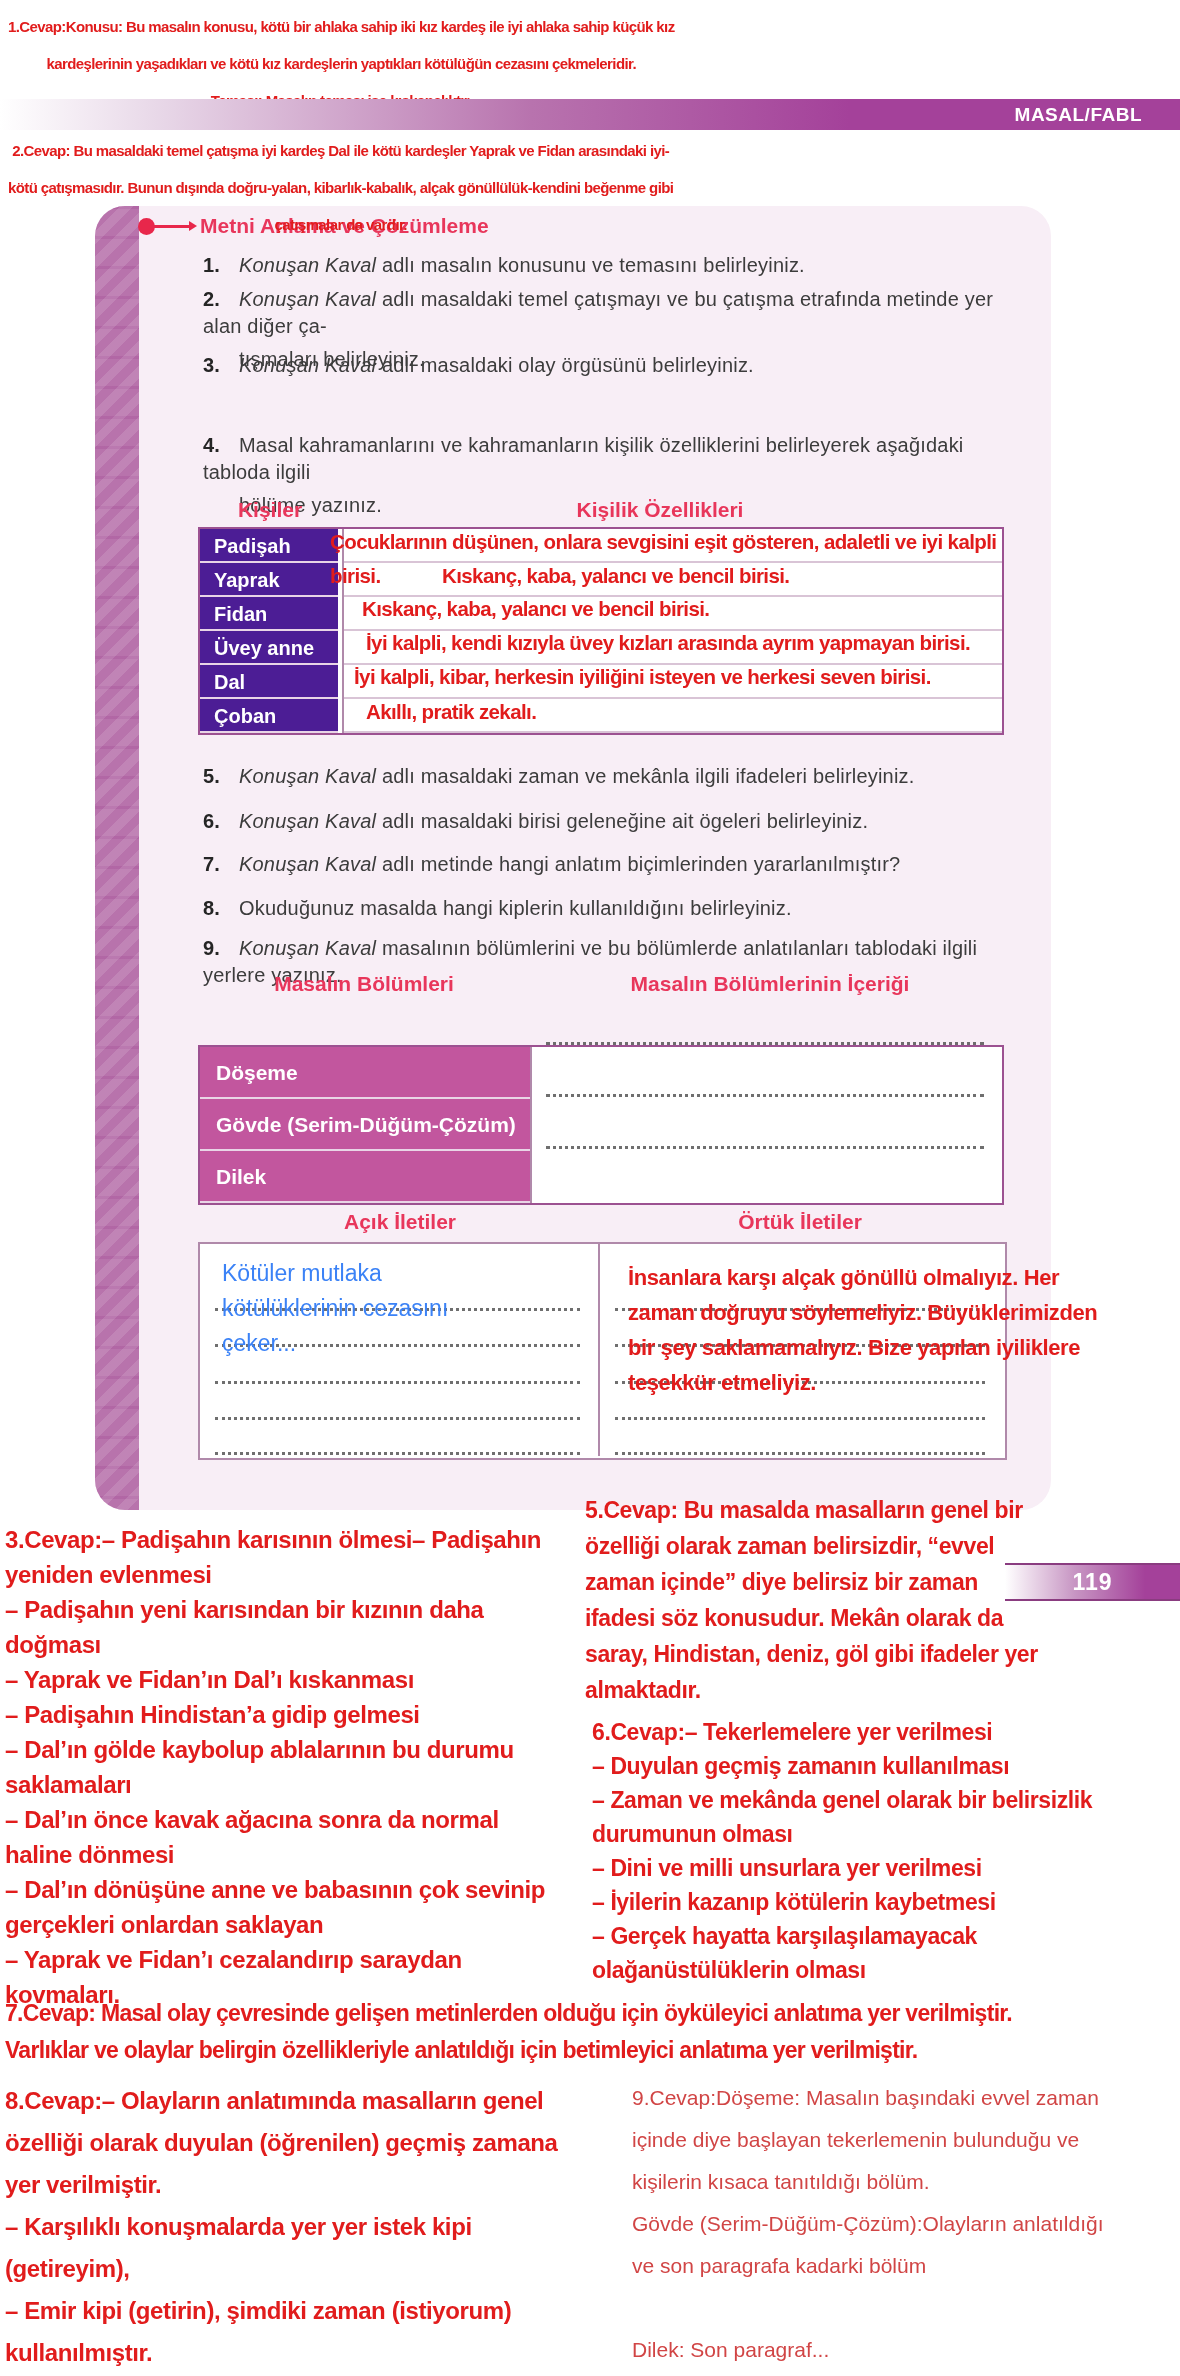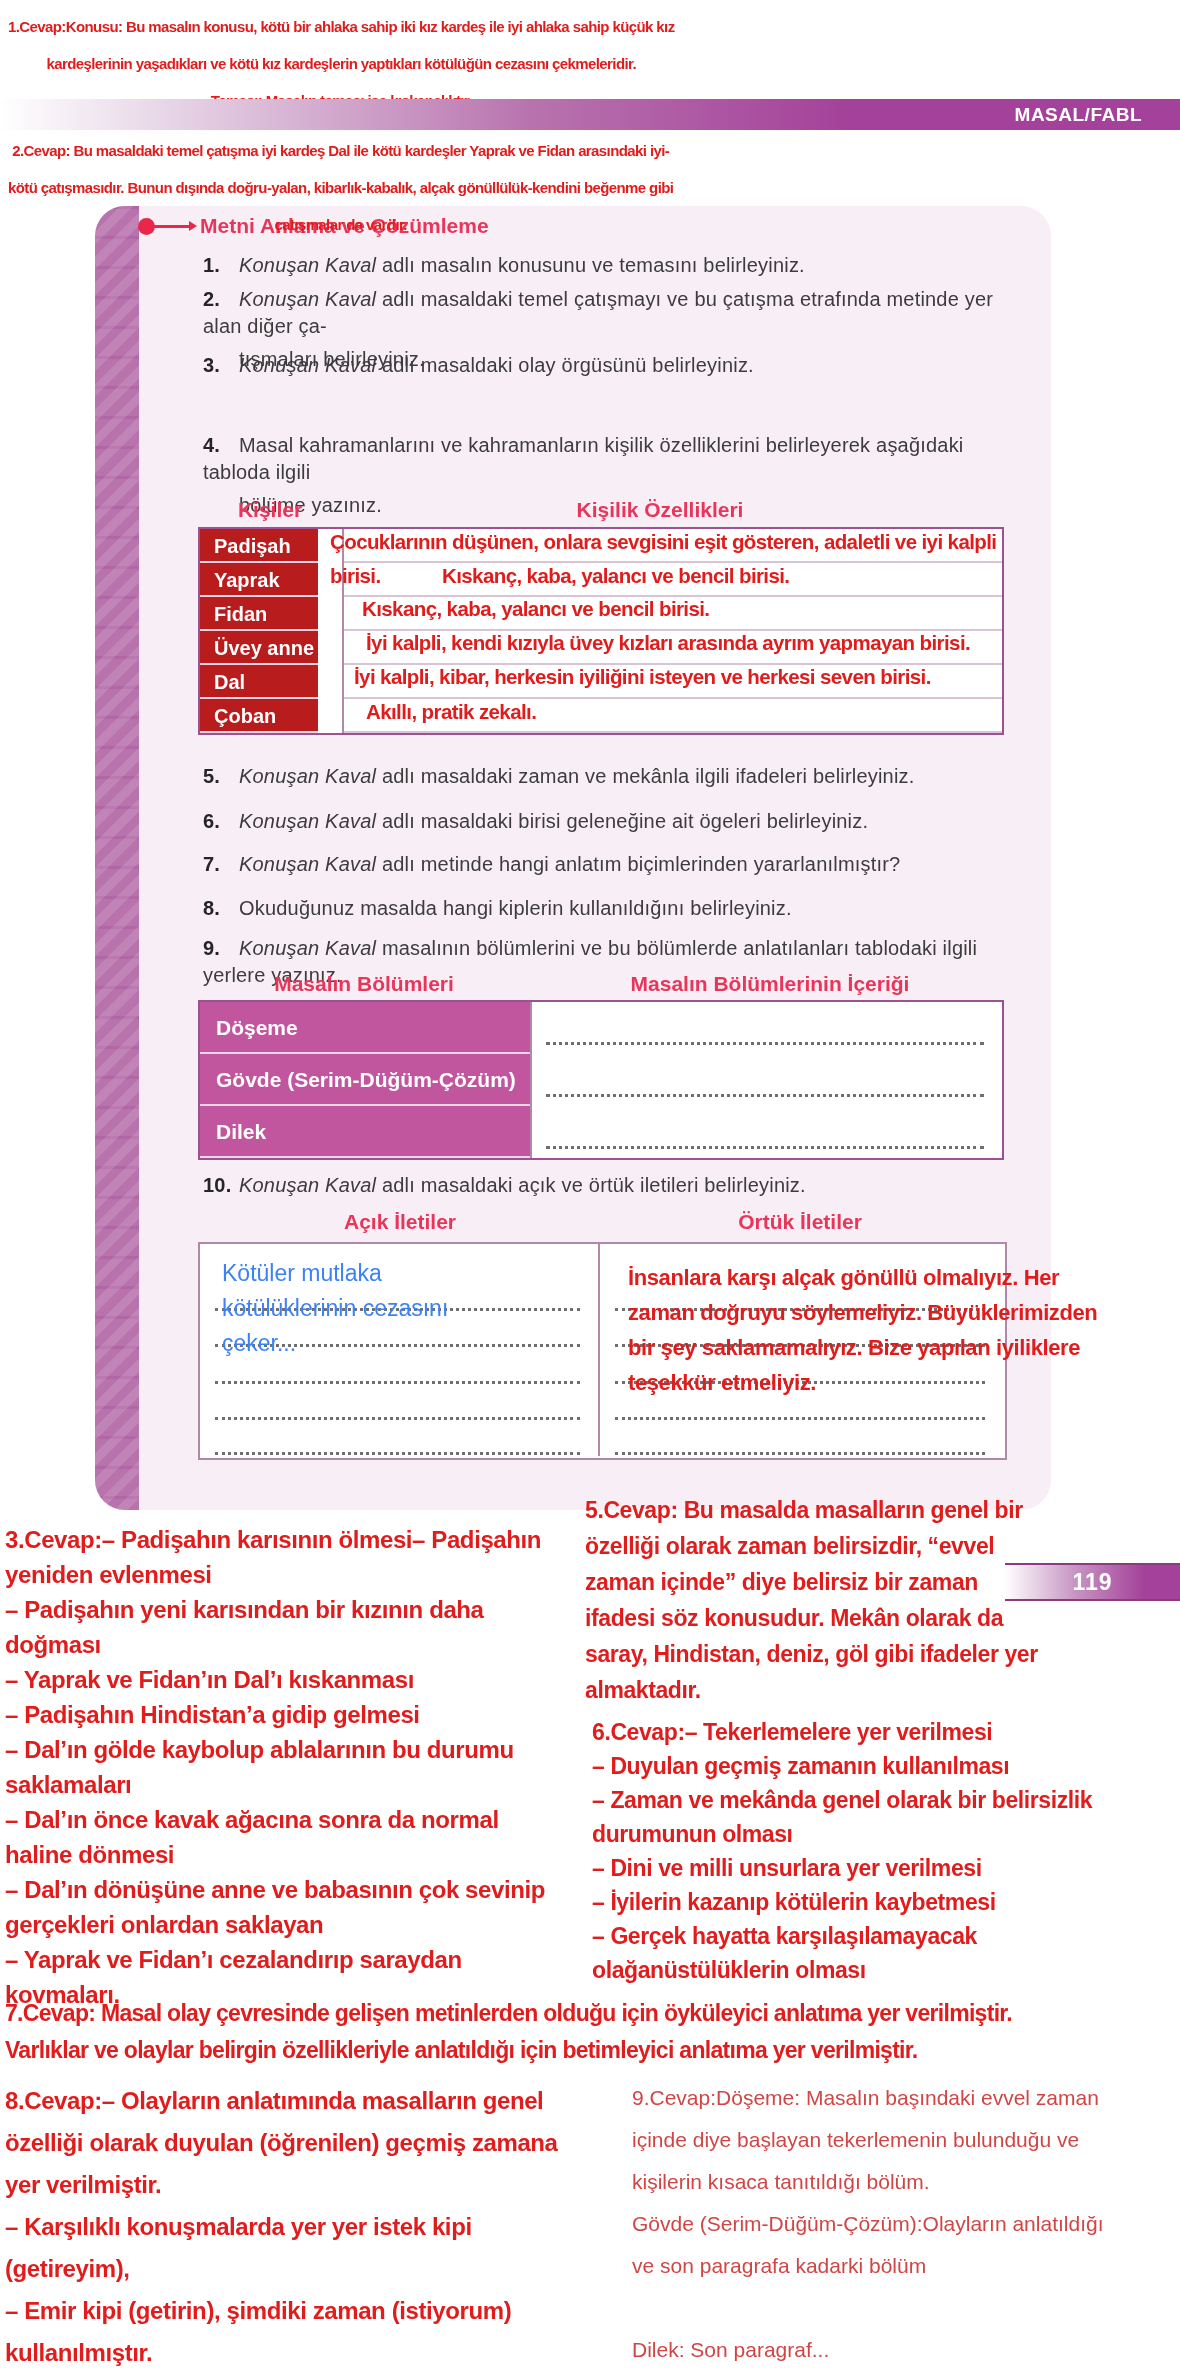--- a/index.html
+++ b/index.html
@@ -31,28 +31,28 @@
   .dline{height:3px;background:#e8274b;}
   .dtri{width:0;height:0;border-left:8px solid #e8274b;border-top:5px solid transparent;border-bottom:5px solid transparent;}
   
   .q{position:absolute;left:203px;width:820px;font-size:20px;color:#3c3c3c;line-height:27px;letter-spacing:0.2px;}
   .qn{display:inline-block;width:36px;font-weight:bold;color:#252525;}
   .qi{font-style:italic;}
   .q2{margin-left:36px;margin-top:6px;}
   
   .crh{color:#e8365b;font-weight:bold;font-size:21px;text-align:center;}
   .t1{left:198px;top:527px;width:802px;height:204px;border:2px solid #9c5191;background:#ffffff;}
-  .t1 .labels{position:absolute;left:0;top:0;width:118px;height:100%;background:#b91c1c;}
+  .t1 .labels{position:absolute;left:0;top:0;width:138px;height:100%;background:#4c1d95;}
   .t1row{height:34px;line-height:34px;box-sizing:border-box;padding-left:14px;color:#ffffff;
          font-weight:bold;font-size:20px;border-bottom:2px solid #e9d5e6;}
   .t1 .cells{position:absolute;left:142px;top:0;right:0;height:100%;
              background:repeating-linear-gradient(to bottom,#ffffff 0 32px,#d9c4d6 32px 34px);
              border-left:2px solid #b089aa;}
   .ra{position:absolute;color:#e11c1c;font-weight:bold;font-size:20.5px;white-space:nowrap;letter-spacing:-0.6px;z-index:5;}
-  .t2{left:198px;top:1000px;width:802px;height:156px;border:2px solid #9c5191;background:#f97316;}
+  .t2{left:198px;top:1045px;width:802px;height:156px;border:2px solid #9c5191;background:#f97316;}
   .t2 .labels{position:absolute;left:0;top:0;width:330px;height:100%;background:#c2569e;}
   .t2row{height:52px;line-height:52px;box-sizing:border-box;padding-left:16px;color:#ffffff;
          font-weight:bold;font-size:21px;border-bottom:2px solid #e9d5e6;}
   .t2 .cells{position:absolute;left:330px;top:0;right:0;height:100%;background:#ffffff;border-left:2px solid #b089aa;}
   .dl{position:absolute;height:0;border-bottom:3px dotted #4c4c4c;opacity:0.8;z-index:2;}
   
   .mbox{left:198px;top:1242px;width:805px;height:214px;border:2px solid #b089aa;background:#ffffff;}
   .mdiv{left:598px;top:1242px;width:2px;height:214px;background:#b089aa;}
   .soft{color:#3b82f6;font-size:23px;white-space:nowrap;}
   .soft div{line-height:35px;}

